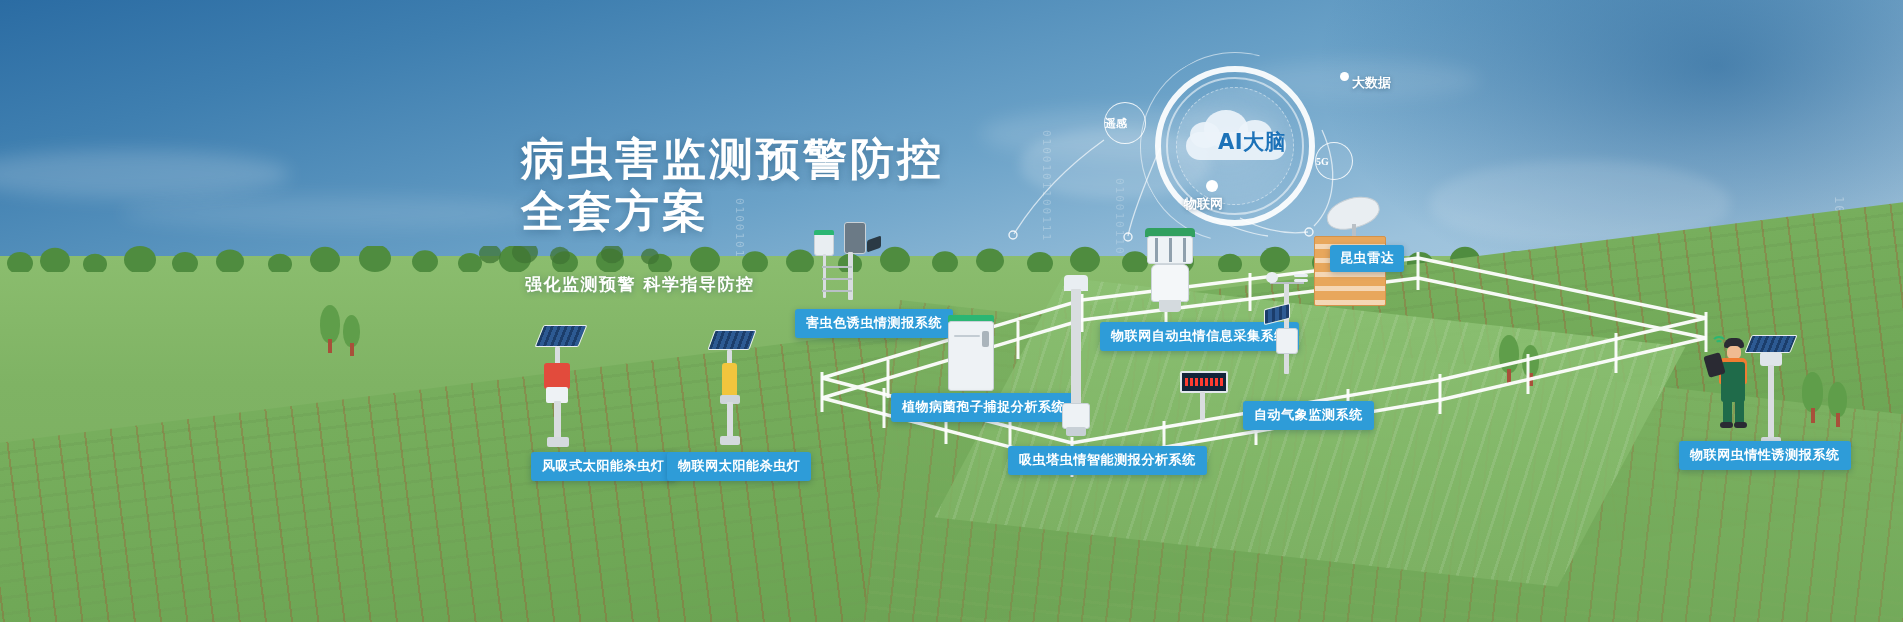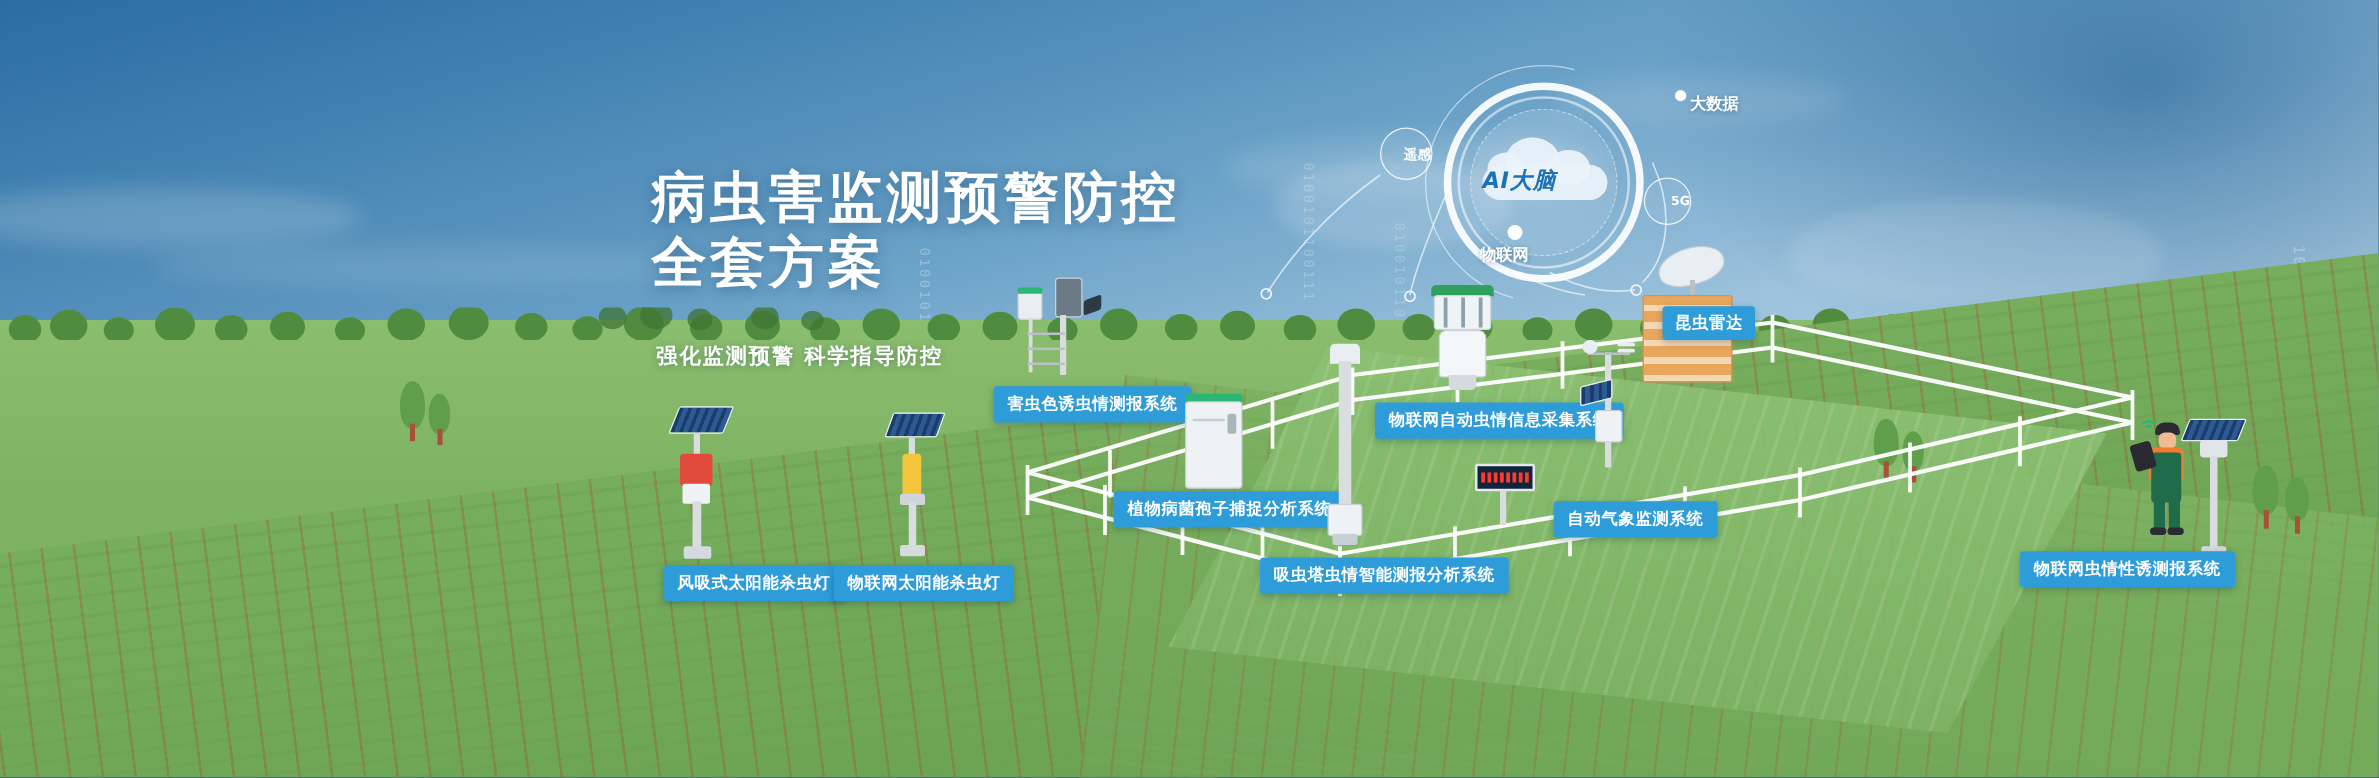--- a/index.html
+++ b/index.html
@@ -128,28 +128,29 @@
   }
   .ai-cloud {
     position:absolute; left:134px; top:76px; width:100px; height:54px;
   }
   .ai-cloud .puff { position:absolute; background:rgba(235,243,250,.92); border-radius:50%; }
   .ai-cloud .base {
     position:absolute; left:0; bottom:0; width:100px; height:28px;
     background:rgba(235,243,250,.92); border-radius:14px;
   }
   .ai-label {
-    position:absolute; left:0; bottom:4px; width:100px; text-align:left;
-    font-size:18px; font-weight:700; color:#1c72b8; letter-spacing:.5px;font-style:italic;
+    position:absolute; left:0; bottom:4px; width:100px; text-align:right;
+    font-size:21px; font-weight:700; color:#1c72b8; letter-spacing:.5px;
   }
   .node-chip {
     position:absolute; border:1.4px solid rgba(255,255,255,.85);
     border-radius:50%; color:#fff; font-size:11px; font-weight:700;
-    display:flex; align-items:center; justify-content:flex-end;
+    display:flex; align-items:center; justify-content:flex-start;
     background:rgba(255,255,255,.06);
+    font-family:Liberation Serif, serif;
   }
   .chip-yaogan { left:52px; top:72px; width:42px; height:42px; }
   .chip-5g     { left:263px; top:112px; width:38px; height:38px; font-size:10px; }
   .node-dot {
     position:absolute; width:9px; height:9px; border-radius:50%;
     background:#ffffff;
   }
   .node-text {
     position:absolute; color:#fff; font-size:13px; font-weight:700;
     white-space:nowrap; text-shadow:0 1px 4px rgba(10,50,80,.4);text-align:right;
@@ -498,21 +499,21 @@
     <div class="building" style="left:6px;top:38px;width:72px;height:70px;"></div>
   </div>
   <div class="tag radar" style="left:1330px;top:245px;">昆虫雷达</div>
 
   <div class="dev" style="left:1744px;top:335px;width:56px;height:120px;">
     <div class="solar" style="left:4px;top:0;width:46px;height:18px;transform:skewX(-22deg);"></div>
     <div class="base-box" style="left:16px;top:17px;width:22px;height:14px;background:#dfe5ea;border-radius:3px;"></div>
     <div class="pole" style="left:24px;top:30px;width:6px;height:76px;"></div>
     <div class="base-box" style="left:17px;top:102px;width:20px;height:9px;background:#d4dade;"></div>
   </div>
-  <div class="tag" style="left:1616px;top:441px;">物联网虫情性诱测报系统</div>
+  <div class="tag" style="left:1679px;top:441px;">物联网虫情性诱测报系统</div>
 
   <div class="worker" style="left:1706px;top:338px;width:56px;height:92px;">
     <div style="position:absolute;left:18px;top:0;width:20px;height:10px;background:#2a2a33;border-radius:9px 9px 3px 3px;"></div>
     <div style="position:absolute;left:21px;top:8px;width:14px;height:13px;background:#f0bb92;border-radius:5px;"></div>
     <div style="position:absolute;left:13px;top:20px;width:28px;height:26px;background:#f07c32;border-radius:5px 5px 2px 2px;"></div>
     <div style="position:absolute;left:15px;top:24px;width:24px;height:40px;background:#1f6b4a;border-radius:3px;"></div>
     <div style="position:absolute;left:17px;top:60px;width:9px;height:26px;background:#1f6b4a;"></div>
     <div style="position:absolute;left:29px;top:60px;width:9px;height:26px;background:#1f6b4a;"></div>
     <div style="position:absolute;left:14px;top:84px;width:13px;height:6px;background:#2a2a33;border-radius:3px;"></div>
     <div style="position:absolute;left:28px;top:84px;width:13px;height:6px;background:#2a2a33;border-radius:3px;"></div>

